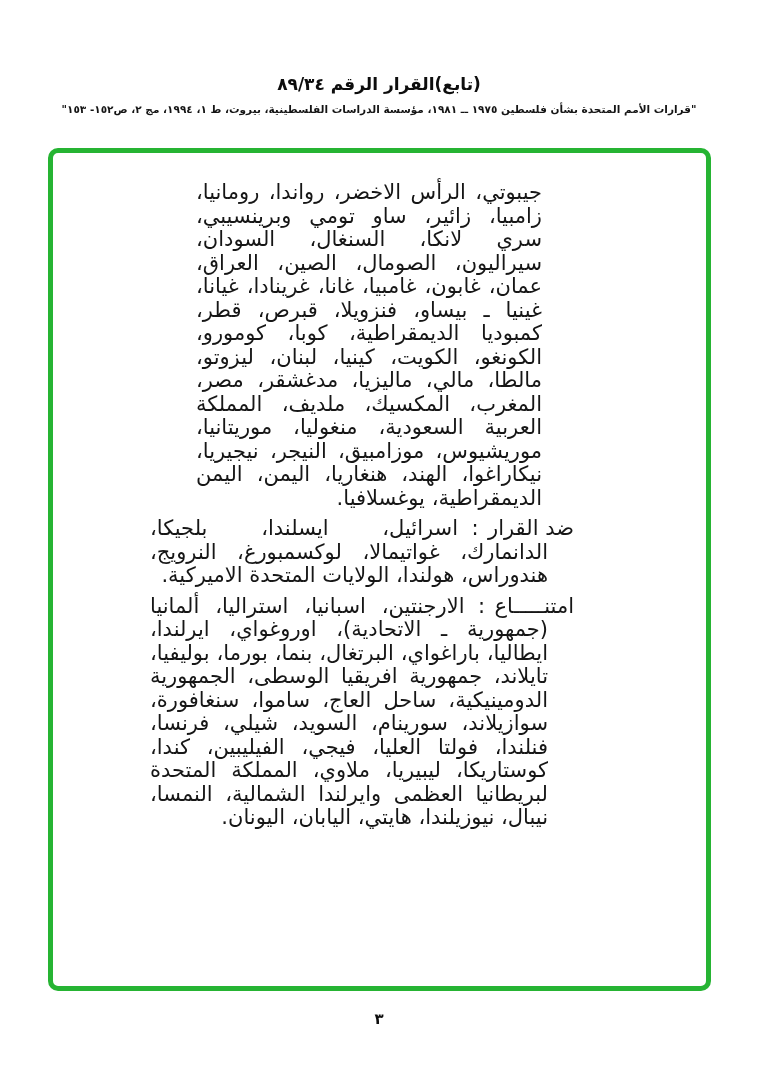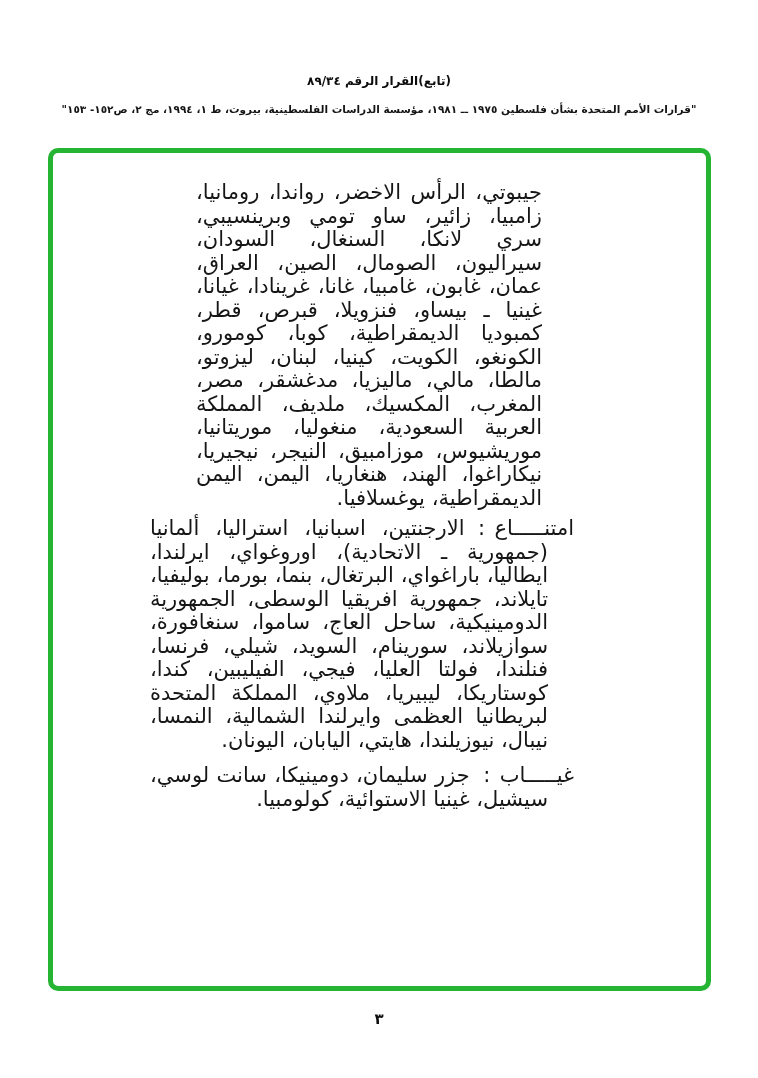--- a/index.html
+++ b/index.html
@@ -17,21 +17,21 @@
     color: #111111;
   }
   .title {
     position: absolute;
     top: 74px;
     left: 0;
     width: 100%;
     margin: 0;
     text-align: center;
     direction: rtl;
-    font-size: 12px;
+    font-size: 17px;
     font-weight: bold;
     color: #0d0d0d;
     letter-spacing: 0px;
   }
   .citation {
     position: absolute;
     top: 103px;
     left: 29px;
     width: 700px;
     text-align: center;
@@ -105,22 +105,22 @@
   <h1 class="title" dir="rtl">(تابع)القرار الرقم ٨٩/٣٤</h1>
 
   <div class="citation" dir="rtl">"قرارات الأمم المتحدة بشأن فلسطين ١٩٧٥ ــ ١٩٨١، مؤسسة الدراسات الفلسطينية، بيروت، ط ١، ١٩٩٤، مج ٢، ص١٥٢- ١٥٣"</div>
 
   <div class="frame"></div>
 
   <div class="content" dir="rtl">
 
     <p class="cont-par">جيبوتي، الرأس الاخضر، رواندا، رومانيا، زامبيا، زائير، ساو تومي وبرينسيبي، سري لانكا، السنغال، السودان، سيراليون، الصومال، الصين، العراق، عمان، غابون، غامبيا، غانا، غرينادا، غيانا، غينيا ـ بيساو، فنزويلا، قبرص، قطر، كمبوديا الديمقراطية، كوبا، كومورو، الكونغو، الكويت، كينيا، لبنان، ليزوتو، مالطا، مالي، ماليزيا، مدغشقر، مصر، المغرب، المكسيك، ملديف، المملكة العربية السعودية، منغوليا، موريتانيا، موريشيوس، موزامبيق، النيجر، نيجيريا، نيكاراغوا، الهند، هنغاريا، اليمن، اليمن الديمقراطية، يوغسلافيا.</p>
 
+    <p class="entry"><span class="label">ضد القرار</span><span class="colon">:</span><span>اسرائيل، ايسلندا، بلجيكا، الدانمارك، غواتيمالا، لوكسمبورغ، النرويج، هندوراس، هولندا، الولايات المتحدة الاميركية.</span></p>
 
     <p class="entry"><span class="label">امتنـــــاع</span><span class="colon">:</span><span>الارجنتين، اسبانيا، استراليا، ألمانيا (جمهورية ـ الاتحادية)، اوروغواي، ايرلندا، ايطاليا، باراغواي، البرتغال، بنما، بورما، بوليفيا، تايلاند، جمهورية افريقيا الوسطى، الجمهورية الدومينيكية، ساحل العاج، ساموا، سنغافورة، سوازيلاند، سورينام، السويد، شيلي، فرنسا، فنلندا، فولتا العليا، فيجي، الفيليبين، كندا، كوستاريكا، ليبيريا، ملاوي، المملكة المتحدة لبريطانيا العظمى وايرلندا الشمالية، النمسا، نيبال، نيوزيلندا، هايتي، اليابان، اليونان.</span></p>
 
-    <p class="entry last"><span class="label">غيـــــاب</span><span class="colon">:</span><span>جزر سليمان، دومينيكا، سانت لوسي، سيشيل، غينيا الاستوائية، كولومبيا.</span></p>
 
   </div>
 
   <div class="pagenum">٣</div>
 
 </div>
 
 </body></html>

